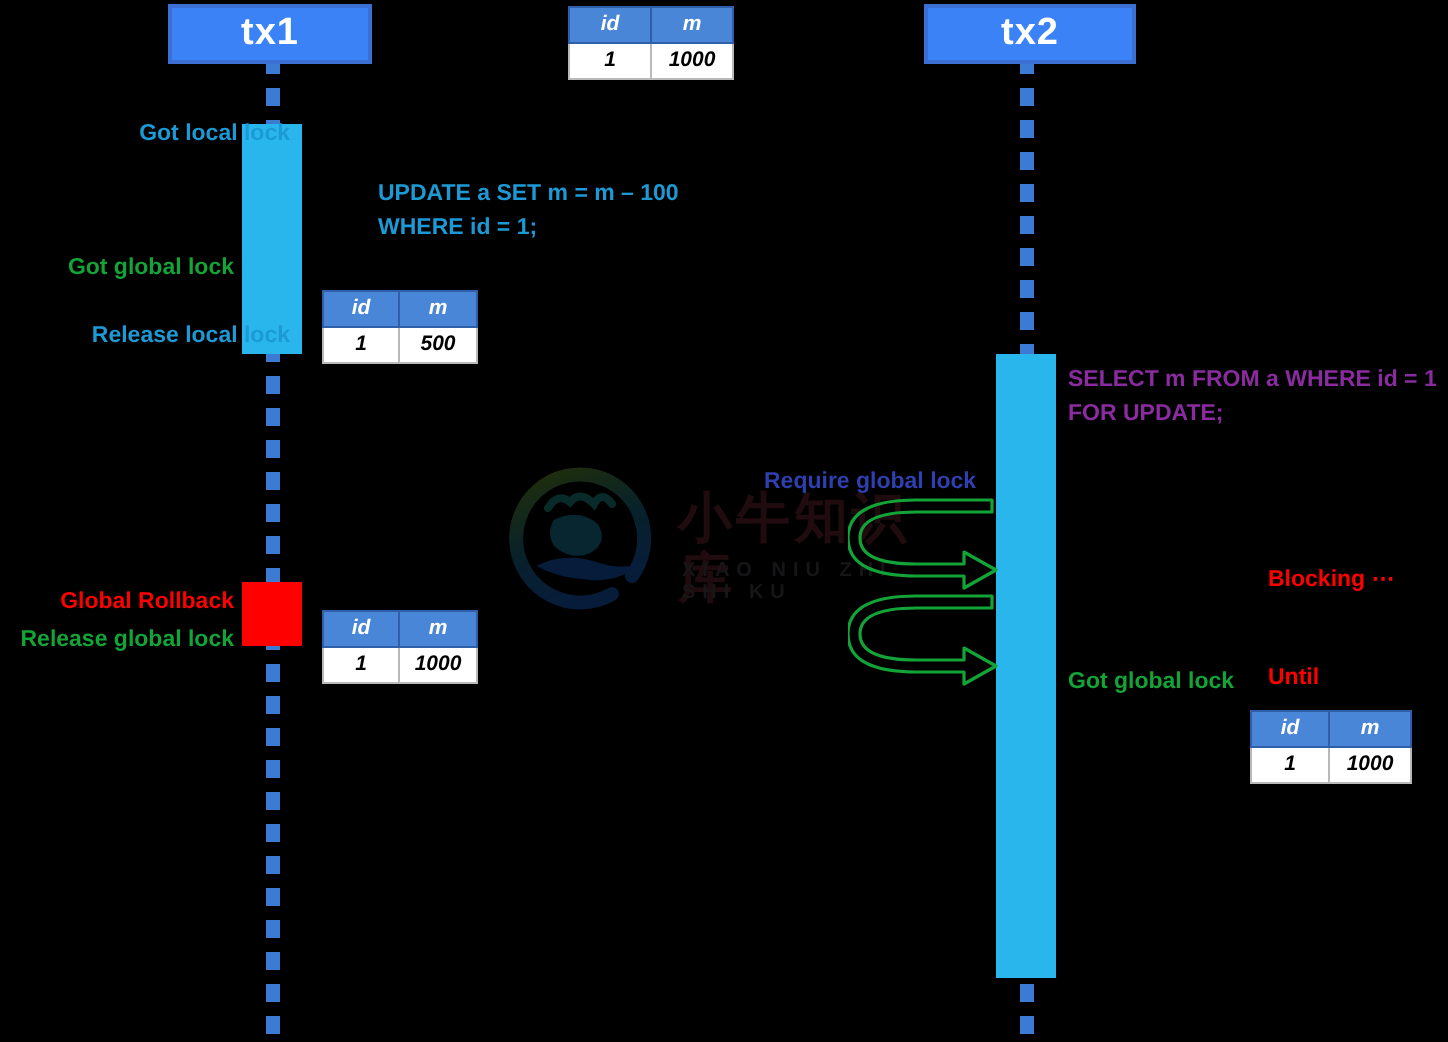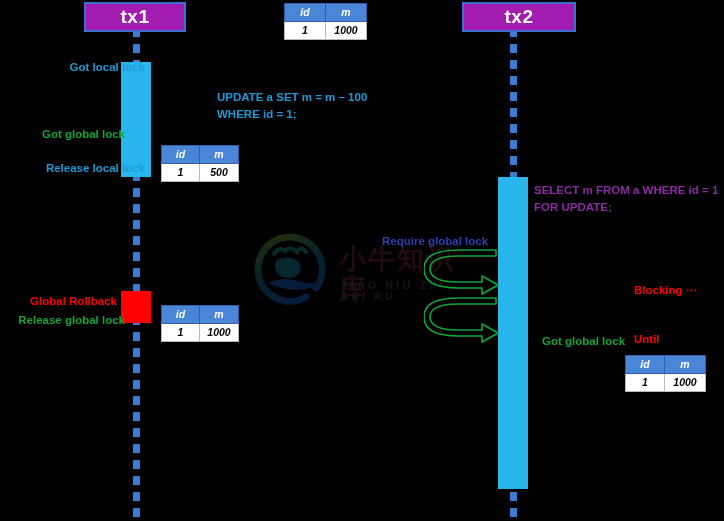--- a/index.html
+++ b/index.html
@@ -14,21 +14,21 @@
     height: 521px;
     background: #000000;
     overflow: hidden;
     font-family: "Liberation Sans", sans-serif;
   }
   .abs { position: absolute; }
 
   
   .tx-box {
     box-sizing: border-box;
-    background: #a21caf;
+    background: #3b82f6;
     border: 2px solid #3B6FD4;
     color: #FFFFFF;
     font-size: 19px;
     font-weight: bold;
     letter-spacing: 0.5px;
     display: flex;
     align-items: center;
     justify-content: center;
   }
 
@@ -54,21 +54,21 @@
   
   .lbl {
     font-size: 11.5px;
     font-weight: bold;
     line-height: 15px;
     white-space: pre;
   }
   .lbl.right { text-align: right; }
   .lbl.left  { text-align: left; }
   .c-blue   { color: #1C9AD6; padding-left: 28px; }
-  .c-green  { color: #13A438; padding-left: 8px; }
+  .c-green  { color: #13A438; }
   .c-red    { color: #FF0000; }
   .c-purple { color: #8A2BA0; }
   .c-navy   { color: #2F3FAF; }
 
   .sql {
     font-size: 11.5px;
     font-weight: bold;
     line-height: 17px;
     white-space: pre;
   }
@@ -155,26 +155,26 @@
 
   <div class="abs lbl right c-green" style="left:0px; top:127px; width:117px;">Got global lock</div>
 
 
   <div class="abs lbl right c-blue" style="left:0px; top:161px; width:117px;">Release local lock</div>
 
   <div class="abs lbl right c-red" style="left:0px; top:294px; width:117px;">Global Rollback</div>
 
   <div class="abs lbl right c-green" style="left:0px; top:313px; width:117px;">Release global lock</div>
 
-  <div class="abs sql c-blue" style="left:161px; top:89px;margin-left:28px;">UPDATE a SET m = m – 100
+  <div class="abs sql c-blue" style="left:161px; top:89px;">UPDATE a SET m = m – 100
 WHERE id = 1;</div>
 
   <div class="abs lifeline" style="left:510px; top:28px; height:493px;"></div>
 
-  <div class="abs tx-box" style="left:462px; top:2px; width:114px; height:30px;">
+  <div class="abs tx-box" style="left:462px; top:2px; width:106px; height:30px;">
     <span>tx2</span>
   </div>
 
   <div class="abs activation" style="left:498px; top:177px; width:30px; height:312px;"></div>
 
   <div class="abs sql c-purple" style="left:534px; top:182px;">SELECT m FROM a WHERE id = 1
 FOR UPDATE;</div>
 
   <div class="abs lbl left c-navy" style="left:382px; top:234px;">Require global lock</div>
 

